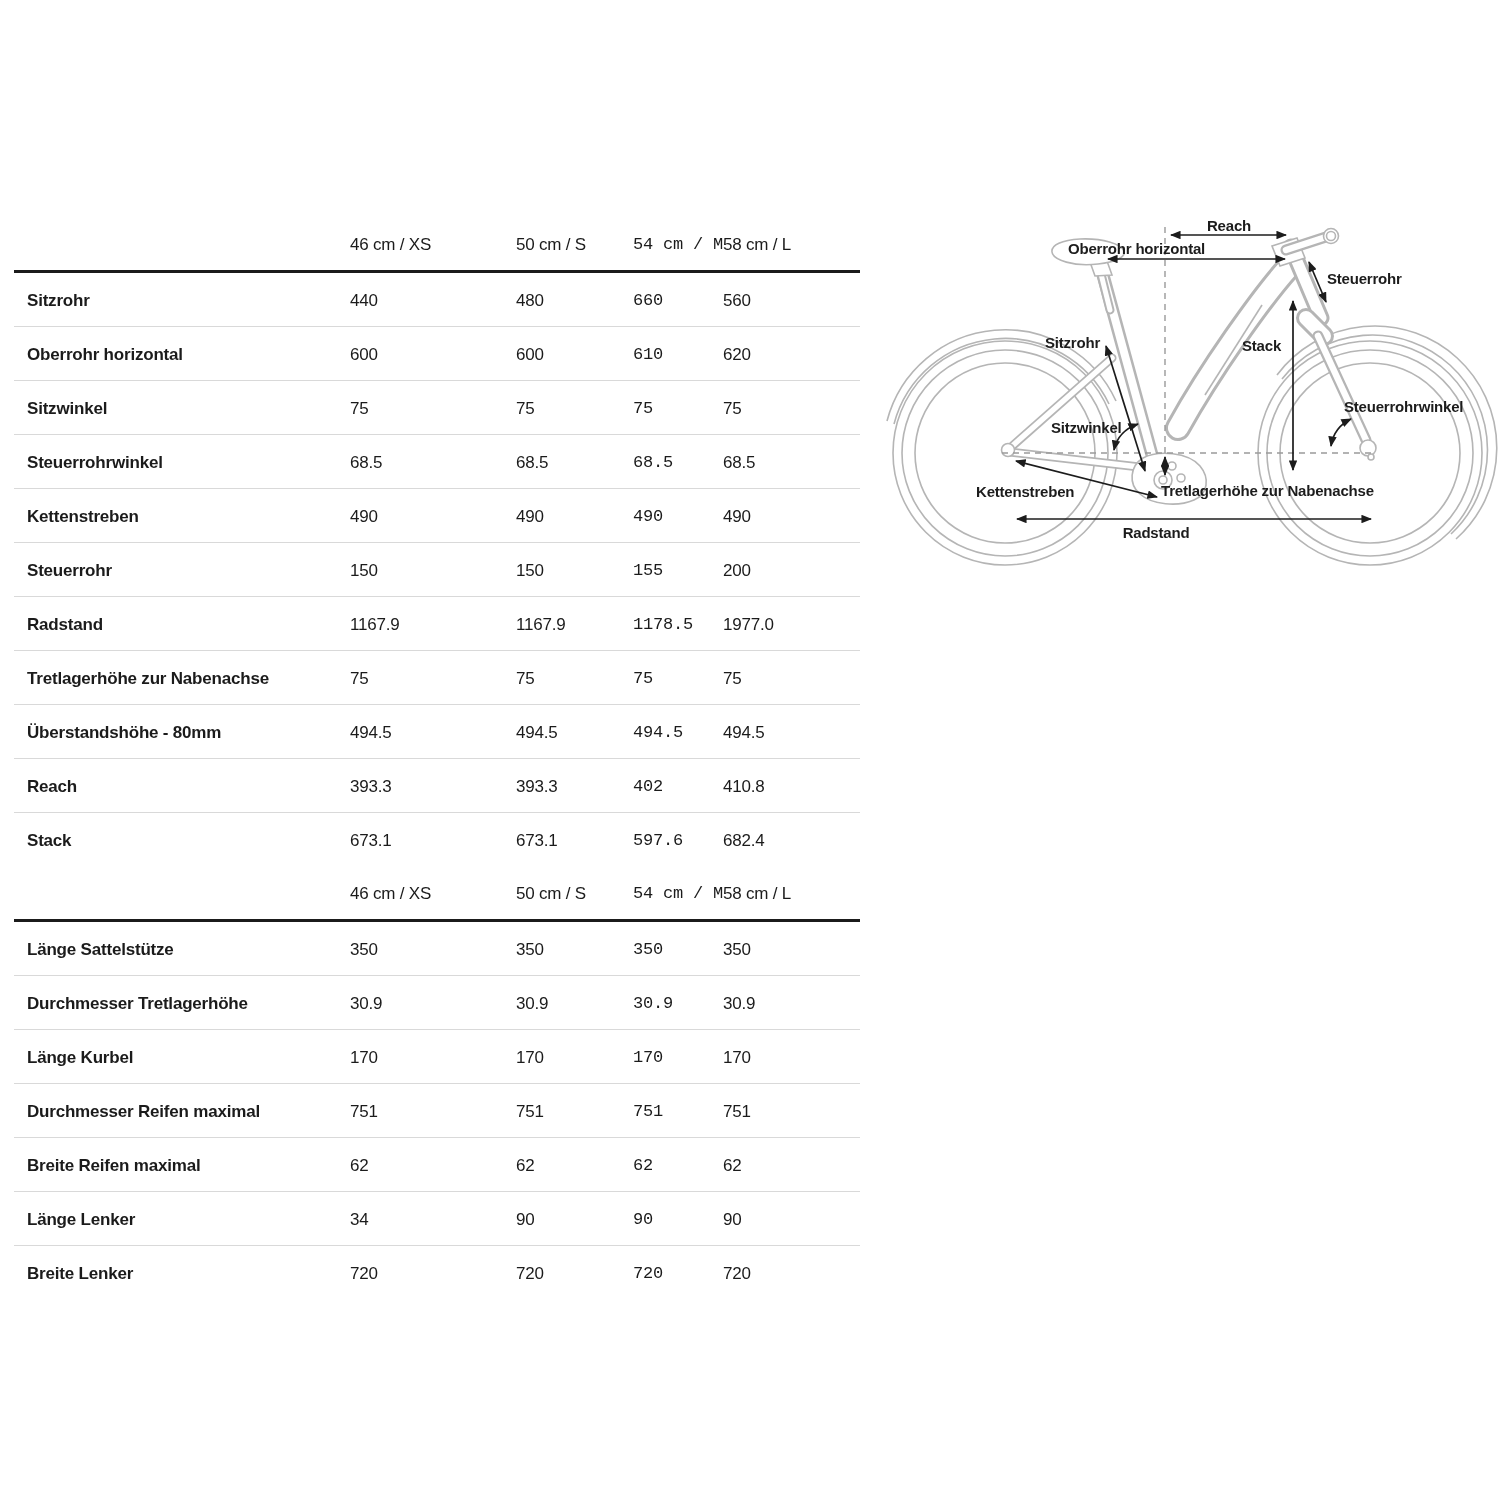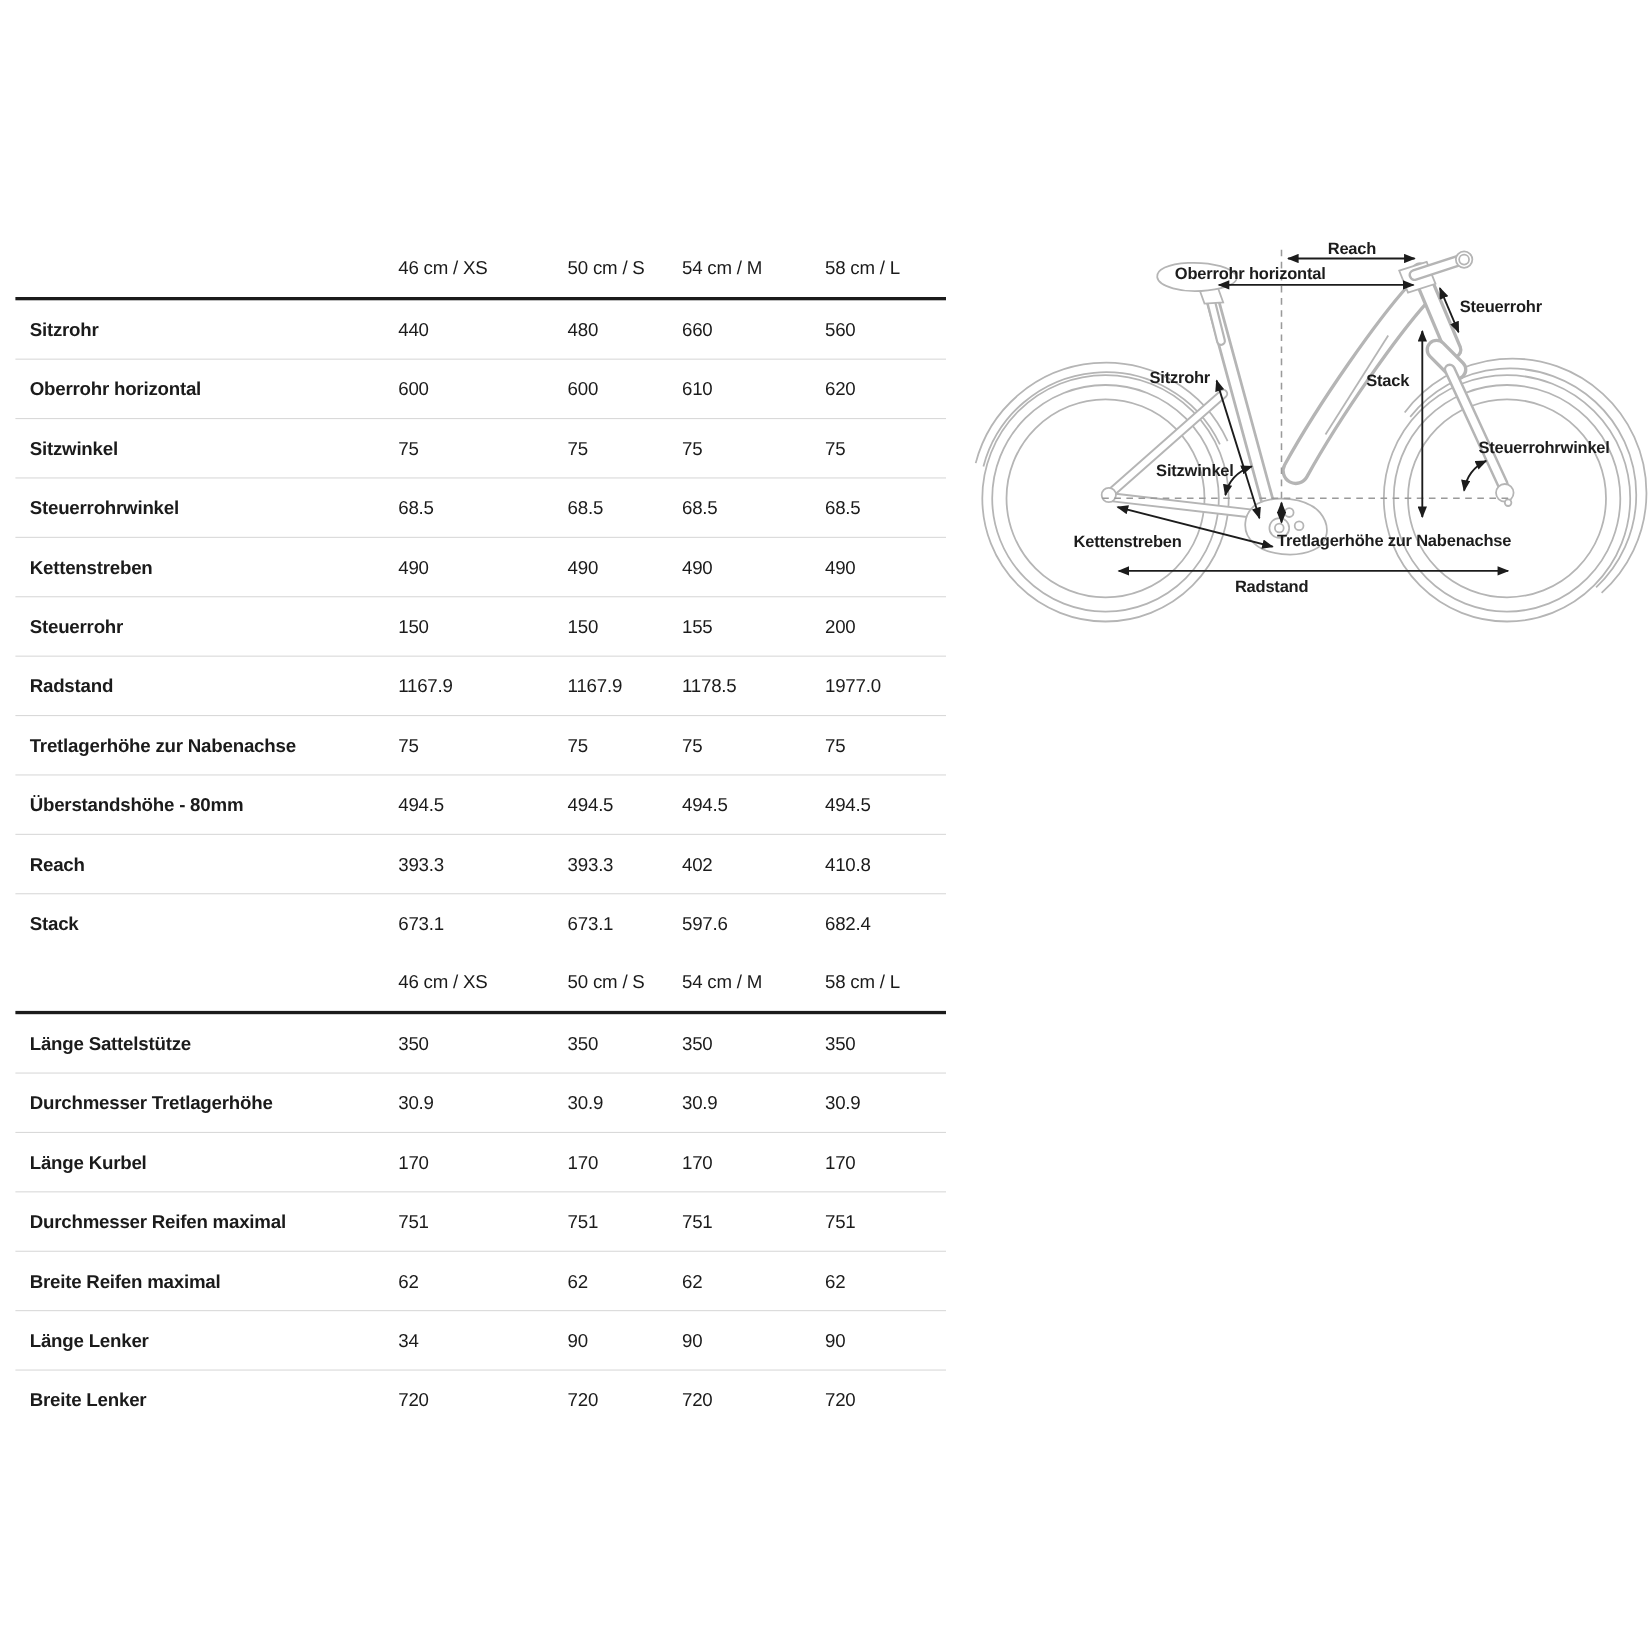--- a/index.html
+++ b/index.html
@@ -12,21 +12,21 @@
   .tsection{width:100%;}
   .trow{position:relative;height:53px;}
   .tsection .trow + .trow{border-top:1px solid #d9d9d9;}
   .tsection .thead + .trow{border-top:none;}
   .thead{border-bottom:3px solid #1b1b1b;}
   .trow span{
     position:absolute;top:50%;transform:translateY(-50%);
     white-space:nowrap;font-size:17px;line-height:1;
   }
   .tlabel{left:13px;font-weight:700;}
-  .c0{left:336px;margin-left:12px;} .c1{left:502px;} .c2{left:606px;} .c3{left:736px;}
+  .c0{left:336px;} .c1{left:502px;} .c2{left:619px;font-family:Liberation Mono, monospace;} .c3{left:709px;}
   .diagram{position:absolute;left:880px;top:195px;width:620px;height:400px;}
   .bike{stroke:#b5b5b5;fill:none;stroke-width:1.6;}
   .tube-o{stroke:#b5b5b5;fill:none;stroke-linecap:round;}
   .tube-i{stroke:#ffffff;fill:none;stroke-linecap:round;}
   .wfill{fill:#ffffff;stroke:#b5b5b5;stroke-width:1.6;}
   .dash{stroke:#9a9a9a;stroke-width:1.4;fill:none;stroke-dasharray:6 5;}
   .ann{stroke:#1c1c1c;stroke-width:1.7;fill:none;}
   .dlabel{font-family:"Liberation Sans","DejaVu Sans",sans-serif;font-size:15px;font-weight:600;fill:#1c1c1c;letter-spacing:-0.2px;}
 </style>
 </head>

